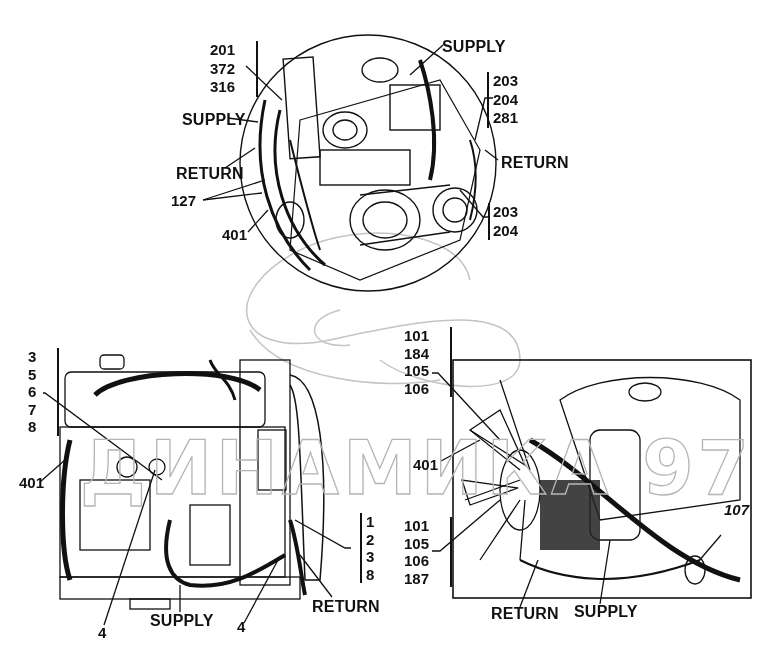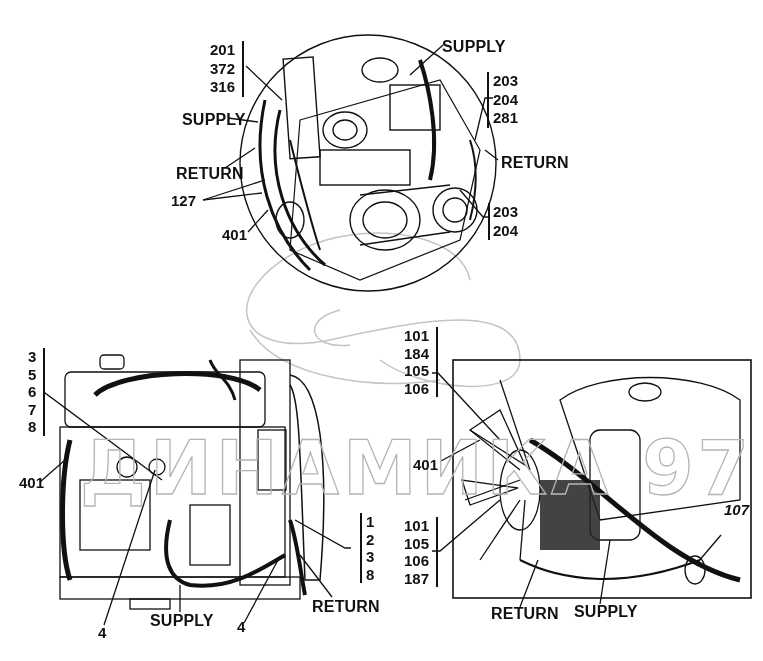--- a/index.html
+++ b/index.html
@@ -1,21 +1,21 @@
 <!DOCTYPE html>
 <html><head>
 <meta charset="utf-8">
 <style>
   html,body{margin:0;padding:0;background:#fff;}
   #stage{position:relative;width:763px;height:661px;overflow:hidden;background:#fff;font-family:"Liberation Sans",sans-serif;}
   svg{position:absolute;left:0;top:0;}
   .lbl{position:absolute;font-weight:bold;color:#111;line-height:1;white-space:nowrap;}
   .num{font-size:15px;}
   .txt{font-size:16px;letter-spacing:0.2px;}
-  .stack{position:absolute;font-weight:bold;font-size:15px;line-height:18.5px;color:#111;text-align:center;padding-right:7px;border-right:2px solid #111;}
+  .stack{position:absolute;font-weight:bold;font-size:15px;line-height:18.5px;color:#111;text-align:center;padding-right:21px;border-right:2px solid #111;}
   .stack span{display:block;}
   .wm{position:absolute;font-family:"DejaVu Sans",sans-serif;font-size:74px;font-weight:bold;color:transparent;-webkit-text-stroke:1.3px #b5b5b5;letter-spacing:4px;white-space:nowrap;}
 </style>
 </head>
 <body>
 
 <div id="stage">
 
   <svg width="763" height="661" viewBox="0 0 763 661">
 

